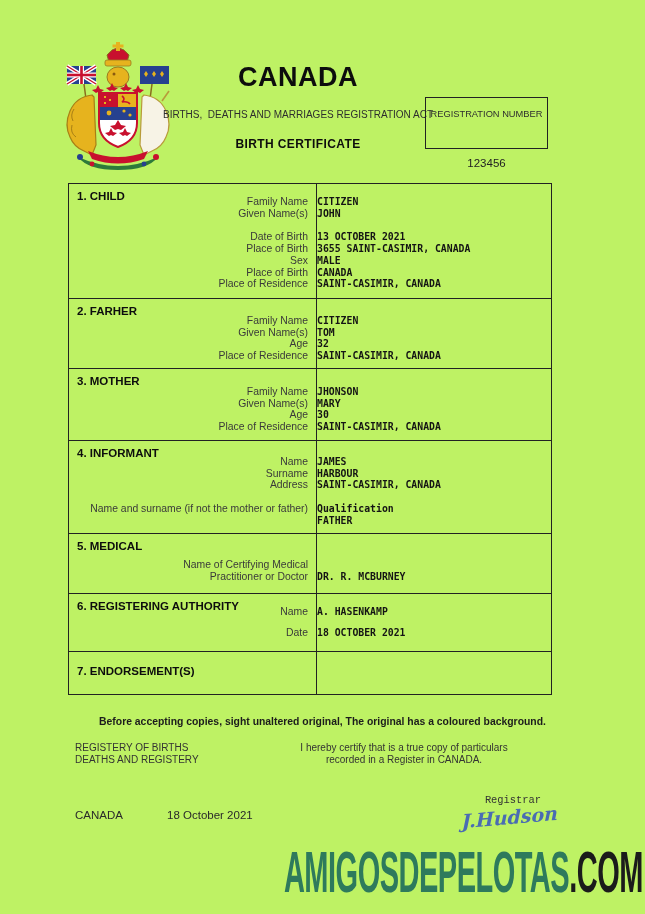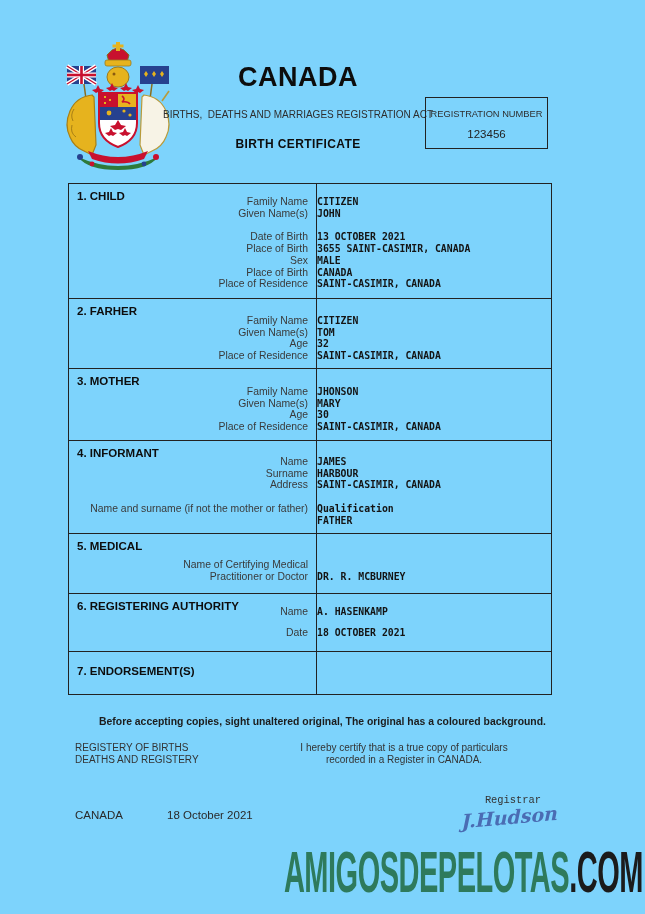--- a/index.html
+++ b/index.html
@@ -1,31 +1,31 @@
 <!DOCTYPE html>
 <html><head>
 <meta charset="utf-8">
 <style>
   html,body{margin:0;padding:0;background:#fff;}
-  #page{position:relative;width:645px;height:914px;background:#7dd3fc;overflow:hidden;
+  #page{position:relative;width:645px;height:914px;background:#bef264;overflow:hidden;
         font-family:"Liberation Sans",sans-serif;color:#111;}
 
   
   #arms{position:absolute;left:62px;top:33px;width:112px;height:142px;}
   #country-title{position:absolute;left:173px;top:62px;width:250px;text-align:center;
         font-size:27px;font-weight:bold;letter-spacing:0.5px;color:#0d0d0d;}
   #act-line{position:absolute;left:128px;top:109px;width:340px;text-align:center;
         font-size:10px;color:#2e2e2e;white-space:pre;}
   #doc-title{position:absolute;left:148px;top:137px;width:300px;text-align:center;
         font-size:12px;font-weight:bold;letter-spacing:0.4px;color:#0d0d0d;}
   #regbox{position:absolute;left:425px;top:97px;width:123px;height:52px;
         border:1px solid #222;box-sizing:border-box;}
   #regbox .rlabel{position:absolute;top:11px;left:0;right:0;text-align:center;
         font-size:9.3px;color:#2e2e2e;}
-  #regbox .rnum{position:absolute;top:30px;left:0;right:0;text-align:center;
+  #regbox .rnum{position:absolute;top:59px;left:0;right:0;text-align:center;
         font-size:11.5px;color:#222;}
 
   
   #cert-table{position:absolute;left:68px;top:183px;width:482px;height:510px;
         border:1px solid #222;}
   .sec{position:relative;border-bottom:1px solid #222;box-sizing:border-box;}
   .sec:last-child{border-bottom:none;}
   .divider{position:absolute;left:247px;top:0;bottom:0;width:1px;background:#222;}
   .sec-title{position:absolute;left:8px;top:6px;font-size:11.5px;font-weight:bold;color:#0d0d0d;}
   .rows{position:relative;}

